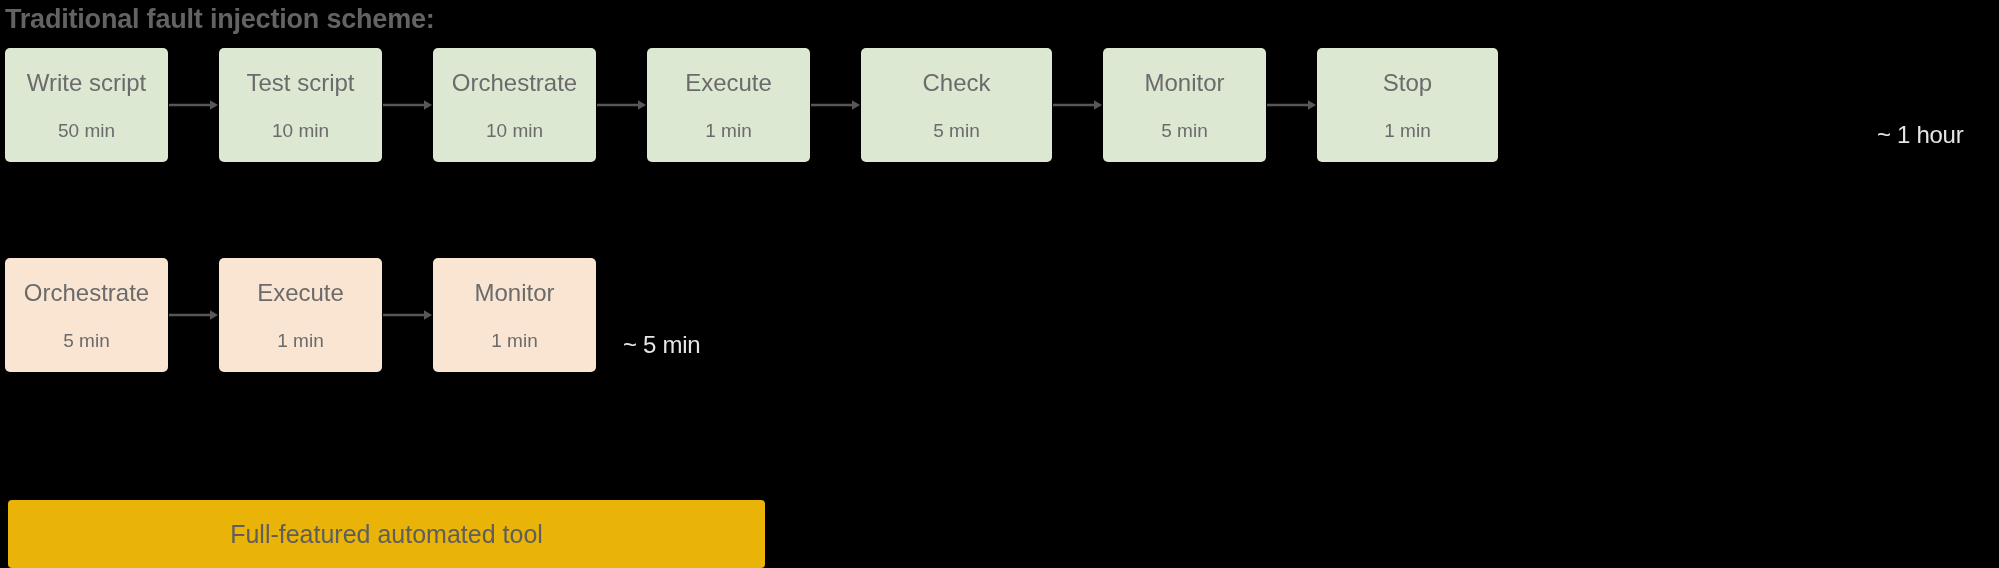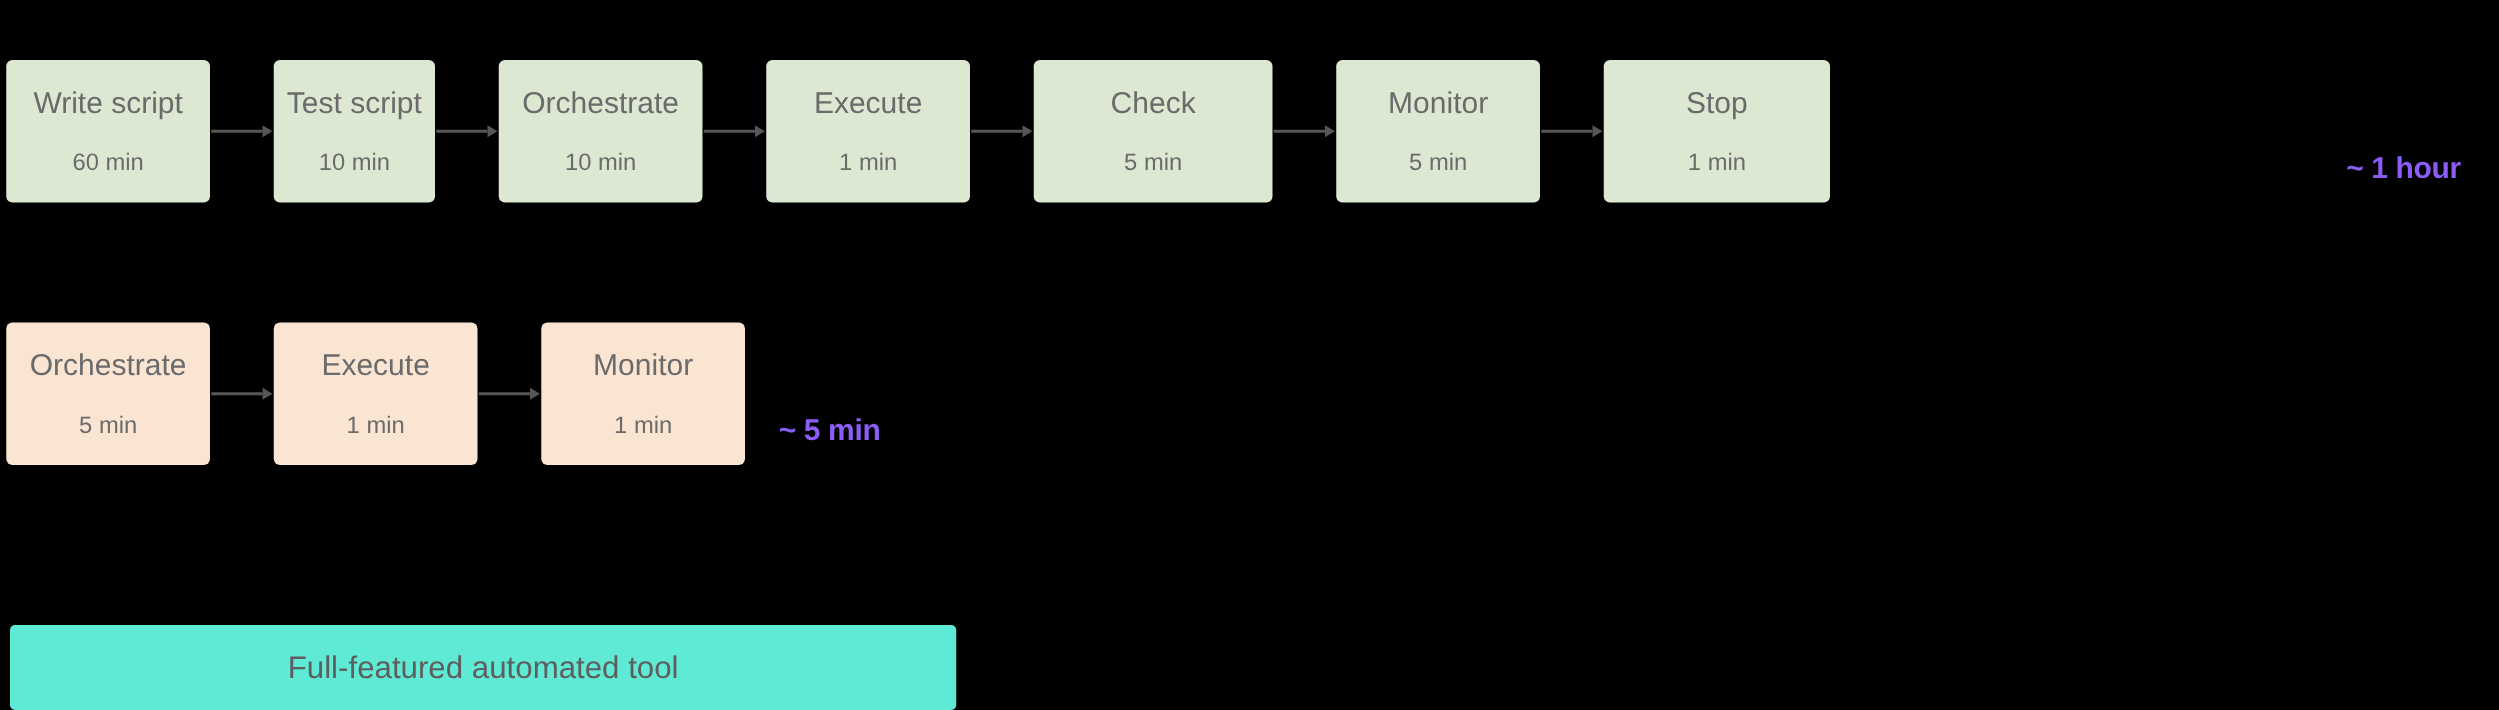--- a/index.html
+++ b/index.html
@@ -79,70 +79,71 @@
     flex: 0 0 auto;
     width: 51px;
     height: 16px;
     display: block;
   }
 
   
   .total-label {
     position: absolute;
     font-family: "Liberation Sans", sans-serif;
-    font-weight: bold;
+    font-weight: normal;
     font-size: 24px;
     letter-spacing: -0.3px;
-    color: #8b5cf6;
+    color: #e5e5e5;
     white-space: nowrap;
     line-height: 1;
   }
   #total-traditional { left: 1877px; top: 123px; }
   #total-chaos       { left: 623px;  top: 333px; }
 
   
   #tool-banner {
     position: absolute;
     left: 8px;
     top: 500px;
     width: 757px;
     height: 68px;
-    background: #5eead4;
+    background: #eab308;
     border-radius: 4px;
     display: flex;
     align-items: center;
     justify-content: center;
   }
   #tool-banner .banner-text {
     font-family: "Liberation Sans", sans-serif;
     font-size: 25px;
     color: #5e5e5e;
     line-height: 1;
     white-space: nowrap;
   }
 </style>
 </head>
 <body>
 
 <div class="canvas">
 
+  <div class="section-heading" id="heading-traditional">Traditional fault injection scheme:</div>
 
   <div class="flow-row" id="row-traditional">
 
     <div class="node green" style="width:163px">
       <span class="node-label">Write script</span>
-      <span class="node-duration">60 min</span>
-    </div>
-
-    <svg class="connector" viewBox="0 0 51 16">
-      <line x1="1" y1="8" x2="42" y2="8" stroke="#575757" stroke-width="2.4"></line>
-      <polygon points="42,3.2 50,8 42,12.8" fill="#575757"></polygon>
-    </svg>
-
-    <div class="node green" style="width:129px">
+      <span class="node-duration">50 min</span>
+    </div>
+
+    <svg class="connector" viewBox="0 0 51 16">
+      <line x1="1" y1="8" x2="42" y2="8" stroke="#575757" stroke-width="2.4"></line>
+      <polygon points="42,3.2 50,8 42,12.8" fill="#575757"></polygon>
+    </svg>
+
+    <div class="node green" style="width:163px">
       <span class="node-label">Test script</span>
       <span class="node-duration">10 min</span>
     </div>
 
     <svg class="connector" viewBox="0 0 51 16">
       <line x1="1" y1="8" x2="42" y2="8" stroke="#575757" stroke-width="2.4"></line>
       <polygon points="42,3.2 50,8 42,12.8" fill="#575757"></polygon>
     </svg>
 
     <div class="node green" style="width:163px">

